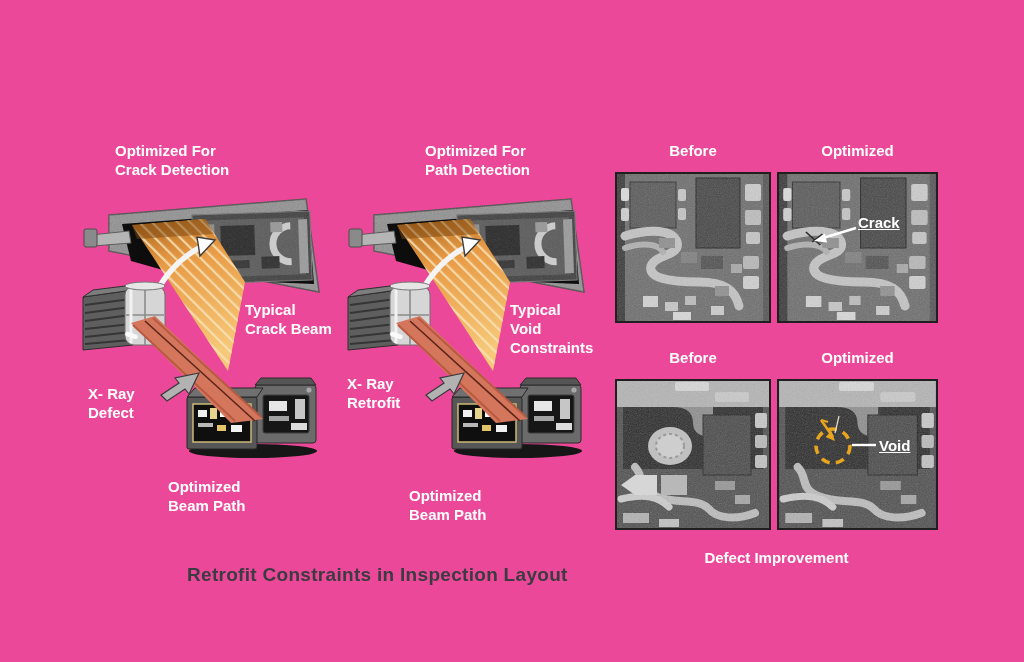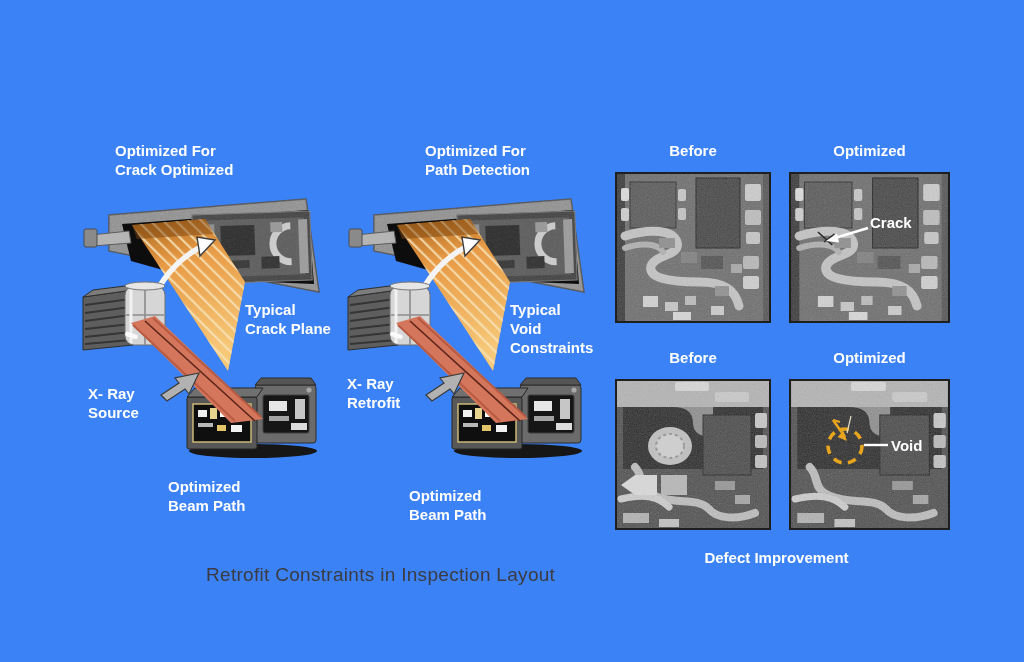--- a/index.html
+++ b/index.html
@@ -1,33 +1,33 @@
 <!DOCTYPE html>
 <html><head>
 <meta charset="utf-8">
 <style>
   * { margin:0; padding:0; box-sizing:border-box; }
   html,body { width:1024px; height:662px; background:#000; }
   body { font-family:"Liberation Sans", sans-serif; overflow:hidden; }
-  .canvas { position:relative; width:1024px; height:662px; background:#3b82f6; }
+  .canvas { position:relative; width:1024px; height:662px; background:#ec4899; }
   .abs { position:absolute; }
   .lbl { color:#fff; font-weight:700; font-size:15px; line-height:19px; white-space:nowrap; }
   .lbl div { white-space:nowrap; }
   .hdr { color:#fff; font-weight:700; font-size:15px; text-align:center; padding-top:2px; }
   .caption { color:#fff; font-weight:700; font-size:15px; text-align:center; margin-top:19px; }
   .subtitle { color:#3b3b41; font-size:19px; font-weight:400; letter-spacing:0.3px; white-space:nowrap; }
   .right-panel { width:323px; }
-  .cmp-row { display:grid; grid-template-columns:156px 161px; column-gap:18px; }
+  .cmp-row { display:grid; grid-template-columns:156px 161px; column-gap:6px; }
   .cmp-row.headers { height:32px; }
   .cmp-row.images { height:151px; }
   .row-gap { height:24px; }
   .imgbox { position:relative; width:100%; height:151px; background:#2a2a2a; }
   .imgbox > svg.art { display:block; width:100%; height:100%; }
   .overlay { position:absolute; left:0; top:0; width:100%; height:100%; pointer-events:none; }
-  .annot { position:absolute; color:#fff; font-weight:700; font-size:15px; white-space:nowrap; }
+  .annot { position:absolute; color:#fff; font-weight:700; font-size:15px; white-space:nowrap;text-decoration:underline; }
   .annot-crack { left:81px; top:42px; }
   .annot-void { left:102px; top:58px; }
 </style>
 </head>
 <body>
 
 <svg width="0" height="0" style="position:absolute" aria-hidden="true">
   <defs>
     <filter id="grain" x="0" y="0" width="100%" height="100%">
       <feTurbulence type="fractalNoise" baseFrequency="0.9" numOctaves="2" stitchTiles="stitch"></feTurbulence>
@@ -169,32 +169,32 @@
       <rect width="156" height="151" filter="url(#grain)" opacity="0.3"></rect>
       <rect x="1" y="1" width="154" height="149" fill="none" stroke="#1f1f1f" stroke-width="2"></rect>
     </symbol>
   </defs>
 </svg>
 
 <div class="canvas">
 
   <div class="abs lbl" style="left:115px; top:141px;">
     <div>Optimized For</div>
-    <div>Crack Optimized</div>
+    <div>Crack Detection</div>
   </div>
   <svg class="abs" style="left:75px; top:185px;" width="260" height="290" viewBox="0 0 260 290">
     <use href="#machine"></use>
   </svg>
   <div class="abs lbl" style="left:245px; top:300px;">
     <div>Typical</div>
-    <div>Crack Plane</div>
+    <div>Crack Beam</div>
   </div>
   <div class="abs lbl" style="left:88px; top:384px;">
     <div>X- Ray</div>
-    <div>Source</div>
+    <div>Defect</div>
   </div>
   <div class="abs lbl" style="left:168px; top:477px;">
     <div>Optimized</div>
     <div>Beam Path</div>
   </div>
 
   <div class="abs lbl" style="left:425px; top:141px;">
     <div>Optimized For</div>
     <div>Path Detection</div>
   </div>
@@ -270,15 +270,15 @@
           <path d="M 62,37 L 58,54" stroke="#e8e0c8" stroke-width="1.2" fill="none"></path>
           <line x1="75" y1="66" x2="99" y2="66" stroke="#ffffff" stroke-width="2.4"></line>
         </svg>
         <div class="annot annot-void">Void</div>
       </div>
     </div>
 
     <div class="caption">Defect Improvement</div>
   </div>
 
-  <div class="abs subtitle" style="left:206px; top:564px;">Retrofit Constraints in Inspection Layout</div>
+  <div class="abs subtitle" style="left:187px; top:564px;font-weight:bold;">Retrofit Constraints in Inspection Layout</div>
 
 </div>
 
 </body></html>

